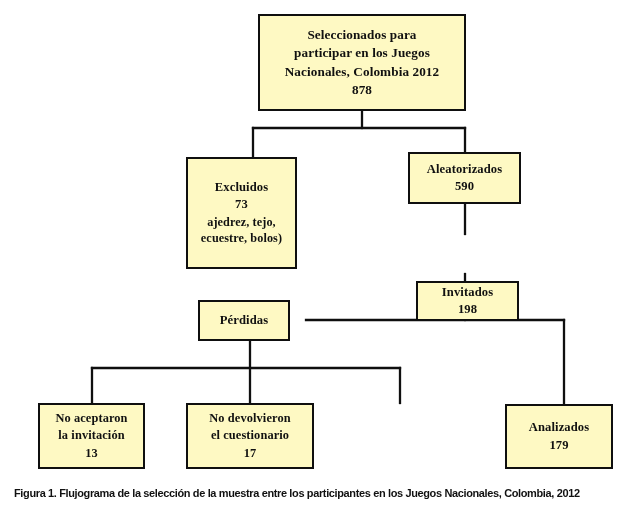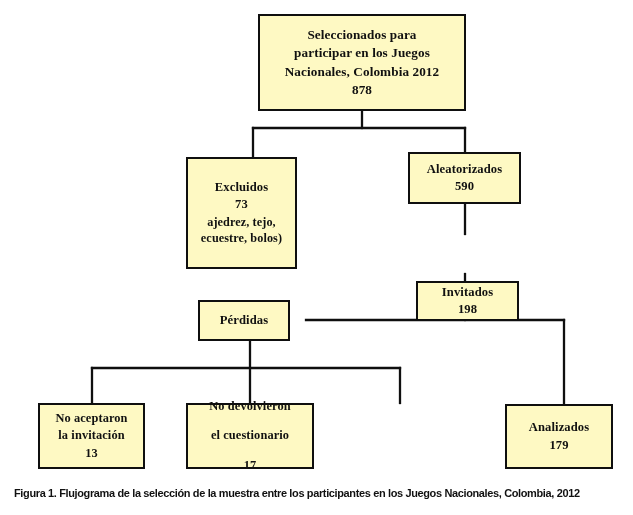--- a/index.html
+++ b/index.html
@@ -50,21 +50,21 @@
   .node .count {
     display: block;
     line-height: 1.38;
   }
   .n-root   { left: 258px; top: 14px;  width: 208px; height: 97px;  font-size: 13.2px; }
   .n-exc    { left: 186px; top: 157px; width: 111px; height: 112px; font-size: 12.6px; }
   .n-alea   { left: 408px; top: 152px; width: 113px; height: 52px;  font-size: 12.6px; }
   .n-inv    { left: 416px; top: 234px; width: 103px; height: 40px;  font-size: 12.6px; margin-top: 47px; }
   .n-perd   { left: 198px; top: 300px; width: 92px; height: 41px;  font-size: 12.6px; }
   .n-b1     { left: 38px;  top: 403px; width: 107px; height: 66px;  font-size: 12.4px; }
-  .n-b2     { left: 186px; top: 403px; width: 128px; height: 66px;  font-size: 12.4px; gap: 12px; }
+  .n-b2     { left: 186px; top: 403px; width: 128px; height: 66px;  font-size: 12.4px; }
   .n-b3     { left: 341px; top: 403px; width: 120px; height: 66px;  font-size: 12.4px; }
   .n-b4     { left: 505px; top: 404px; width: 108px; height: 65px;  font-size: 12.6px; }
 
   .n-exc .sub { font-size: 12.2px; }
 
   #caption {
     position: absolute;
     left: 14px;
     top: 487px;
     width: 612px;

